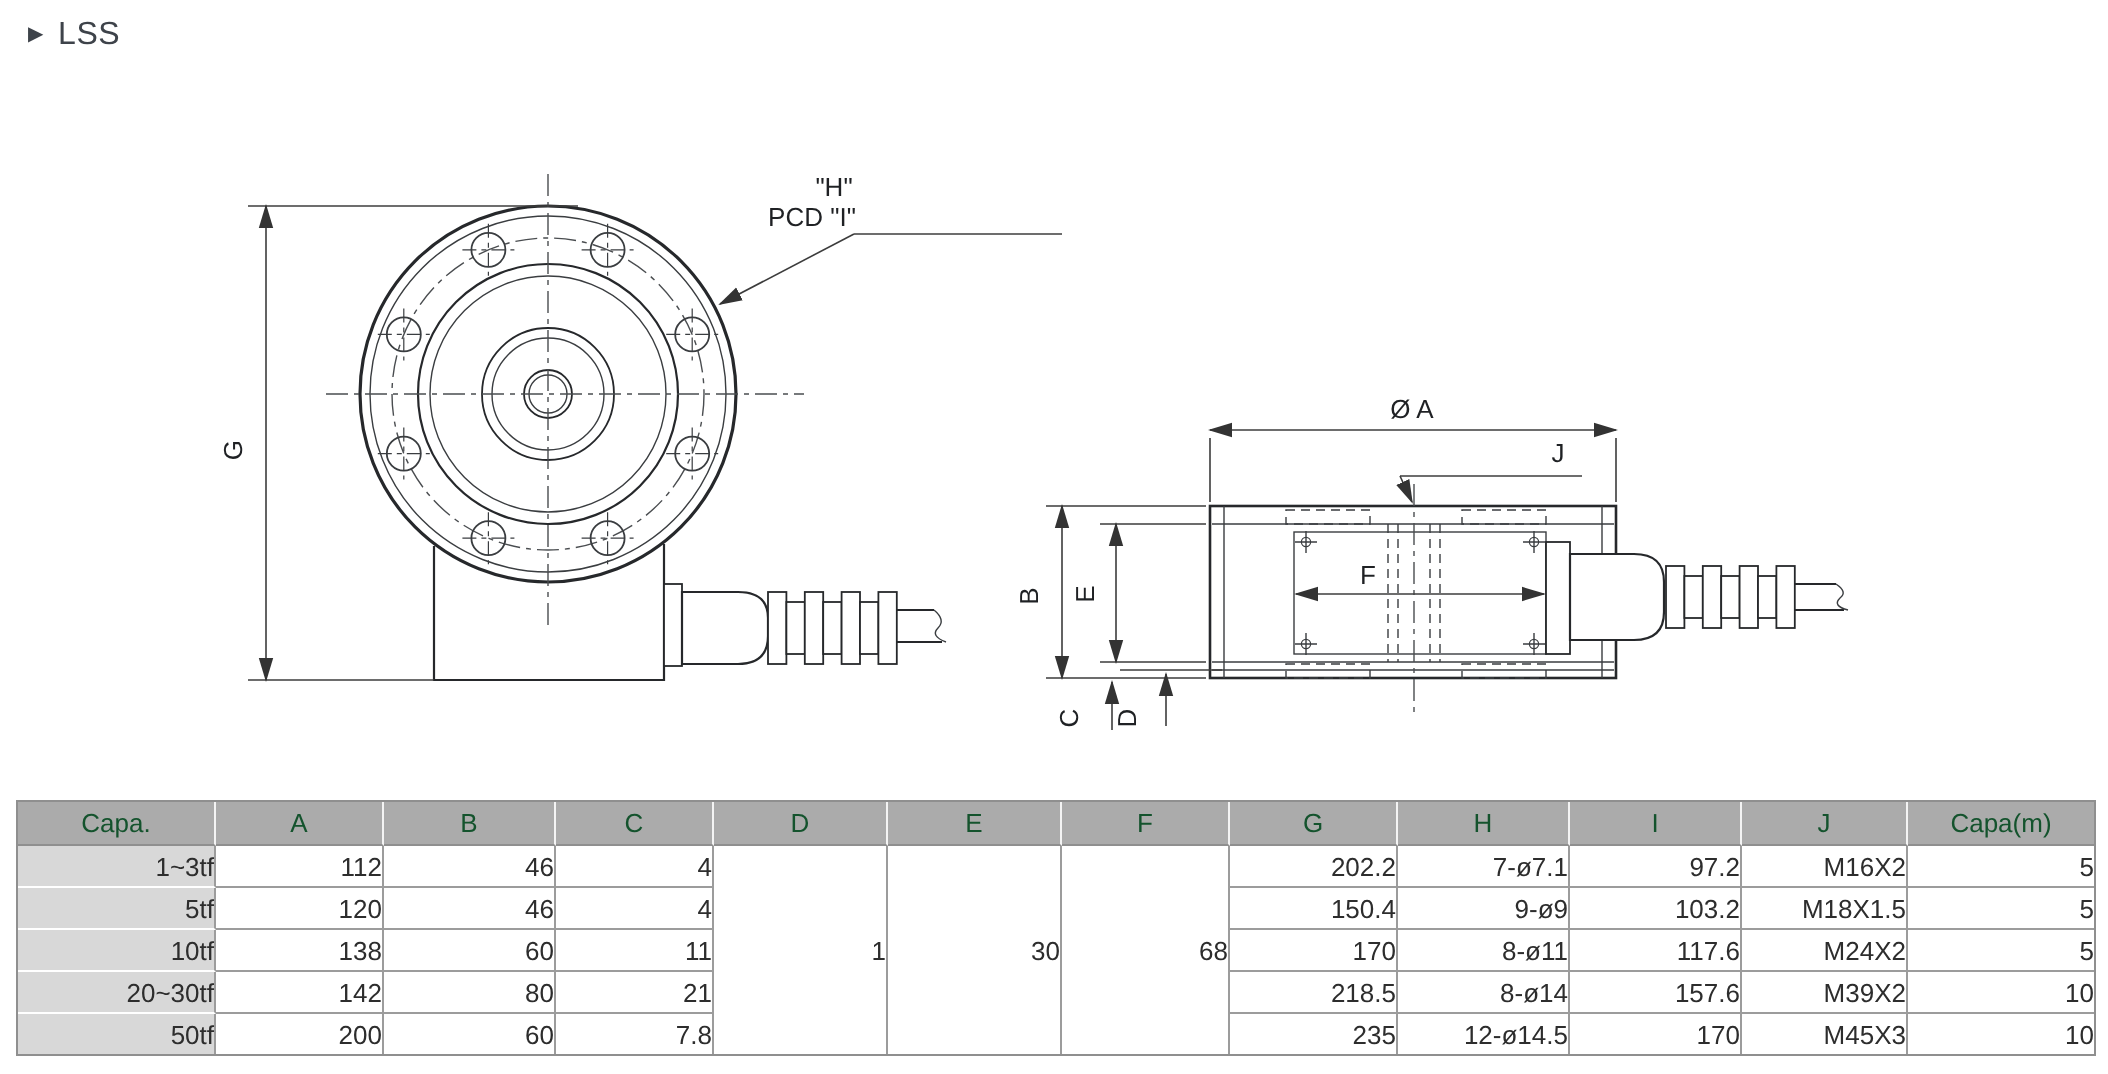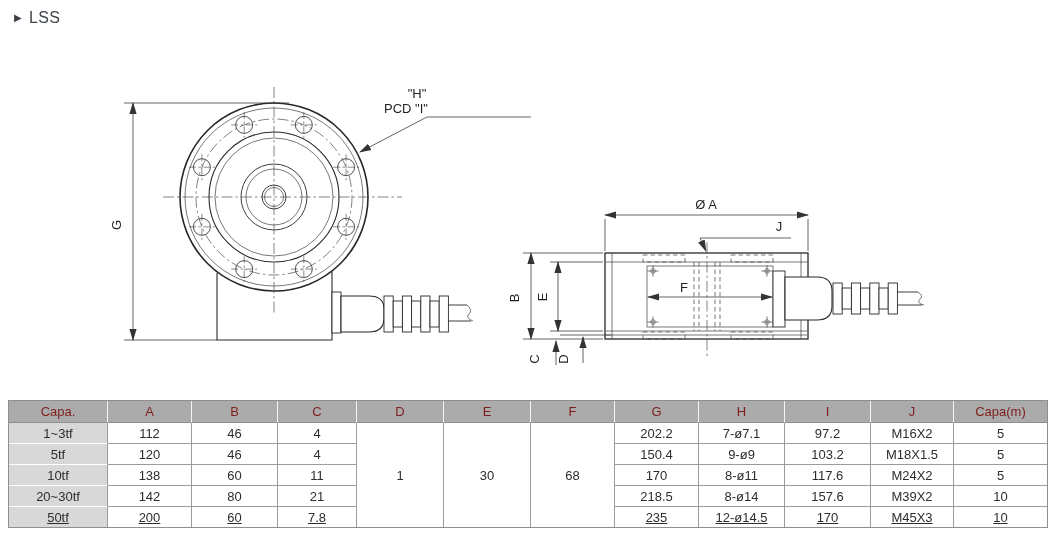--- a/index.html
+++ b/index.html
@@ -23,29 +23,29 @@
   .dim{stroke:#3c3c3c;fill:none;stroke-width:0.8;}
 
   table.spec{
     position:absolute;left:8px;top:400px;width:1038px;
     border-collapse:separate;border-spacing:0;
     border:1px solid #8f8f8f;table-layout:fixed;
     font-size:13px;color:#2d2d2d;text-align:center;
   }
   table.spec th{
     background:#ababab;font-weight:normal;height:21px;padding:0;
-    border-right:1px solid #f4f4f4;border-bottom:1px solid #8f8f8f;color:#7f1d1d;
+    border-right:1px solid #f4f4f4;border-bottom:1px solid #8f8f8f;color:#14532d;
   }
   table.spec td{
     background:#ffffff;height:20px;padding:0;
-    border-right:1px solid #9c9c9c;border-bottom:1px solid #9c9c9c;
+    border-right:1px solid #9c9c9c;border-bottom:1px solid #9c9c9c;text-align:right;
   }
   table.spec td.rl{background:#d8d8d8;border-bottom:1px solid #ffffff;}
   table.spec th:last-child, table.spec td:last-child{border-right:none;}
-  table.spec tbody tr:last-child td{border-bottom:none;text-decoration:underline;}
+  table.spec tbody tr:last-child td{border-bottom:none;}
   table.spec td.mg{border-bottom:none;}
 </style>
 </head>
 <body>
 
 <div class="title-row">
   <span class="marker">▶</span>
   <span class="title-text">LSS</span>
 </div>
 

